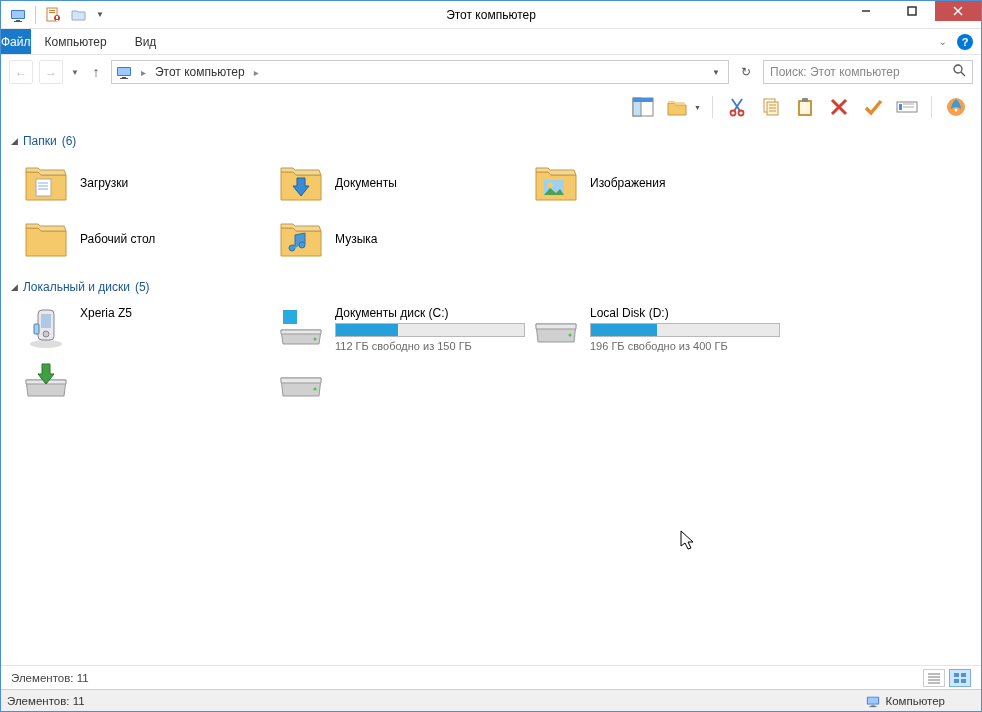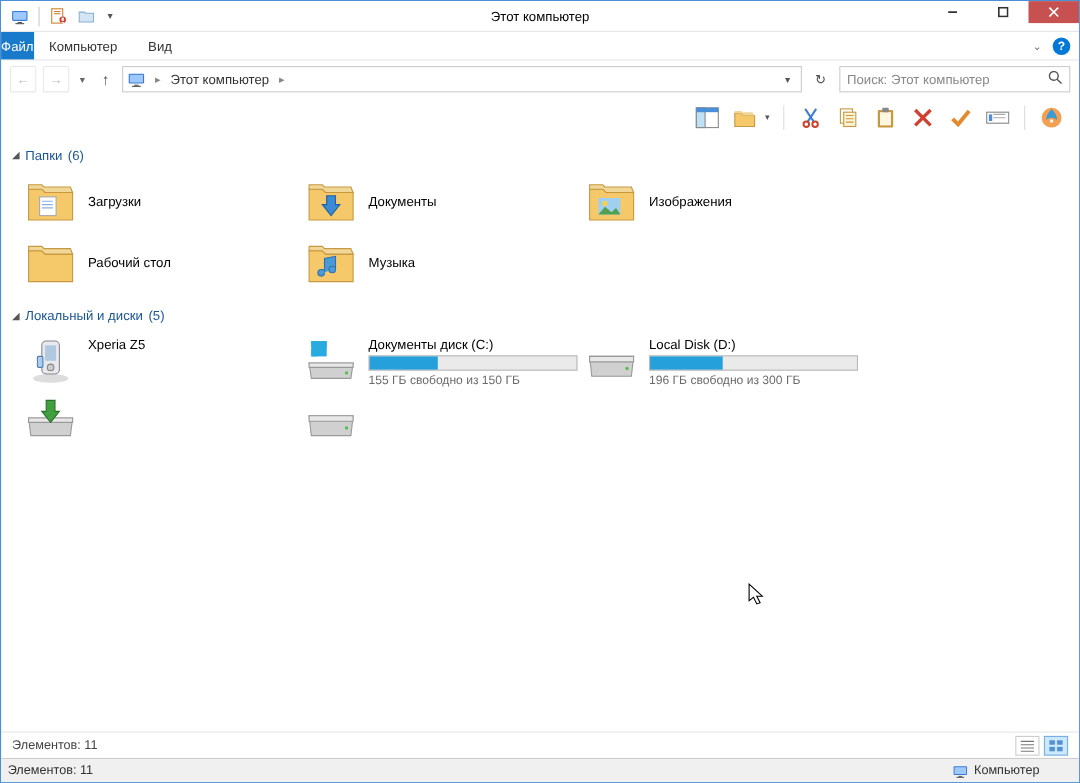--- a/index.html
+++ b/index.html
@@ -338,38 +338,38 @@
             <path d="M2 22 L42 22 L40 36 L4 36 Z" fill="#d0d0d0" stroke="#999"></path>
             <path d="M2 22 L42 22 L42 26 L2 26 Z" fill="#e8e8e8" stroke="#999"></path>
             <circle cx="36" cy="31" r="1.5" fill="#50c050"></circle>
           </svg>
         </div>
       <div class="drive-info">
         <div class="drive-name">Документы диск (C:)</div>
         <div class="drive-bar">
             <div class="drive-bar-fill" style="width:33%"></div>
           </div>
-        <div class="drive-free">155 ГБ свободно из 150 ГБ</div>
+        <div class="drive-free">112 ГБ свободно из 150 ГБ</div>
       </div>
     </div>
 
     <div class="drive-tile">
       <div class="drive-icon">
           <svg width="44" height="40" viewBox="0 0 44 40">
             <path d="M2 16 L42 16 L40 34 L4 34 Z" fill="#d0d0d0" stroke="#999"></path>
             <path d="M2 16 L42 16 L42 21 L2 21 Z" fill="#e8e8e8" stroke="#999"></path>
             <circle cx="36" cy="27" r="1.5" fill="#50c050"></circle>
           </svg>
         </div>
       <div class="drive-info">
         <div class="drive-name">Local Disk (D:)</div>
         <div class="drive-bar">
             <div class="drive-bar-fill" style="width:35%"></div>
           </div>
-        <div class="drive-free">196 ГБ свободно из 300 ГБ</div>
+        <div class="drive-free">196 ГБ свободно из 400 ГБ</div>
       </div>
     </div>
 
     <div class="drive-tile">
       <div class="drive-icon">
           <svg width="44" height="40" viewBox="0 0 44 40">
             <path d="M2 18 L42 18 L40 34 L4 34 Z" fill="#d0d0d0" stroke="#999"></path>
             <path d="M2 18 L42 18 L42 22 L2 22 Z" fill="#e8e8e8" stroke="#999"></path>
             <path d="M18 2 L26 2 L26 12 L30 12 L22 22 L14 12 L18 12 Z" fill="#40a040" stroke="#2a702a"></path>
           </svg>

